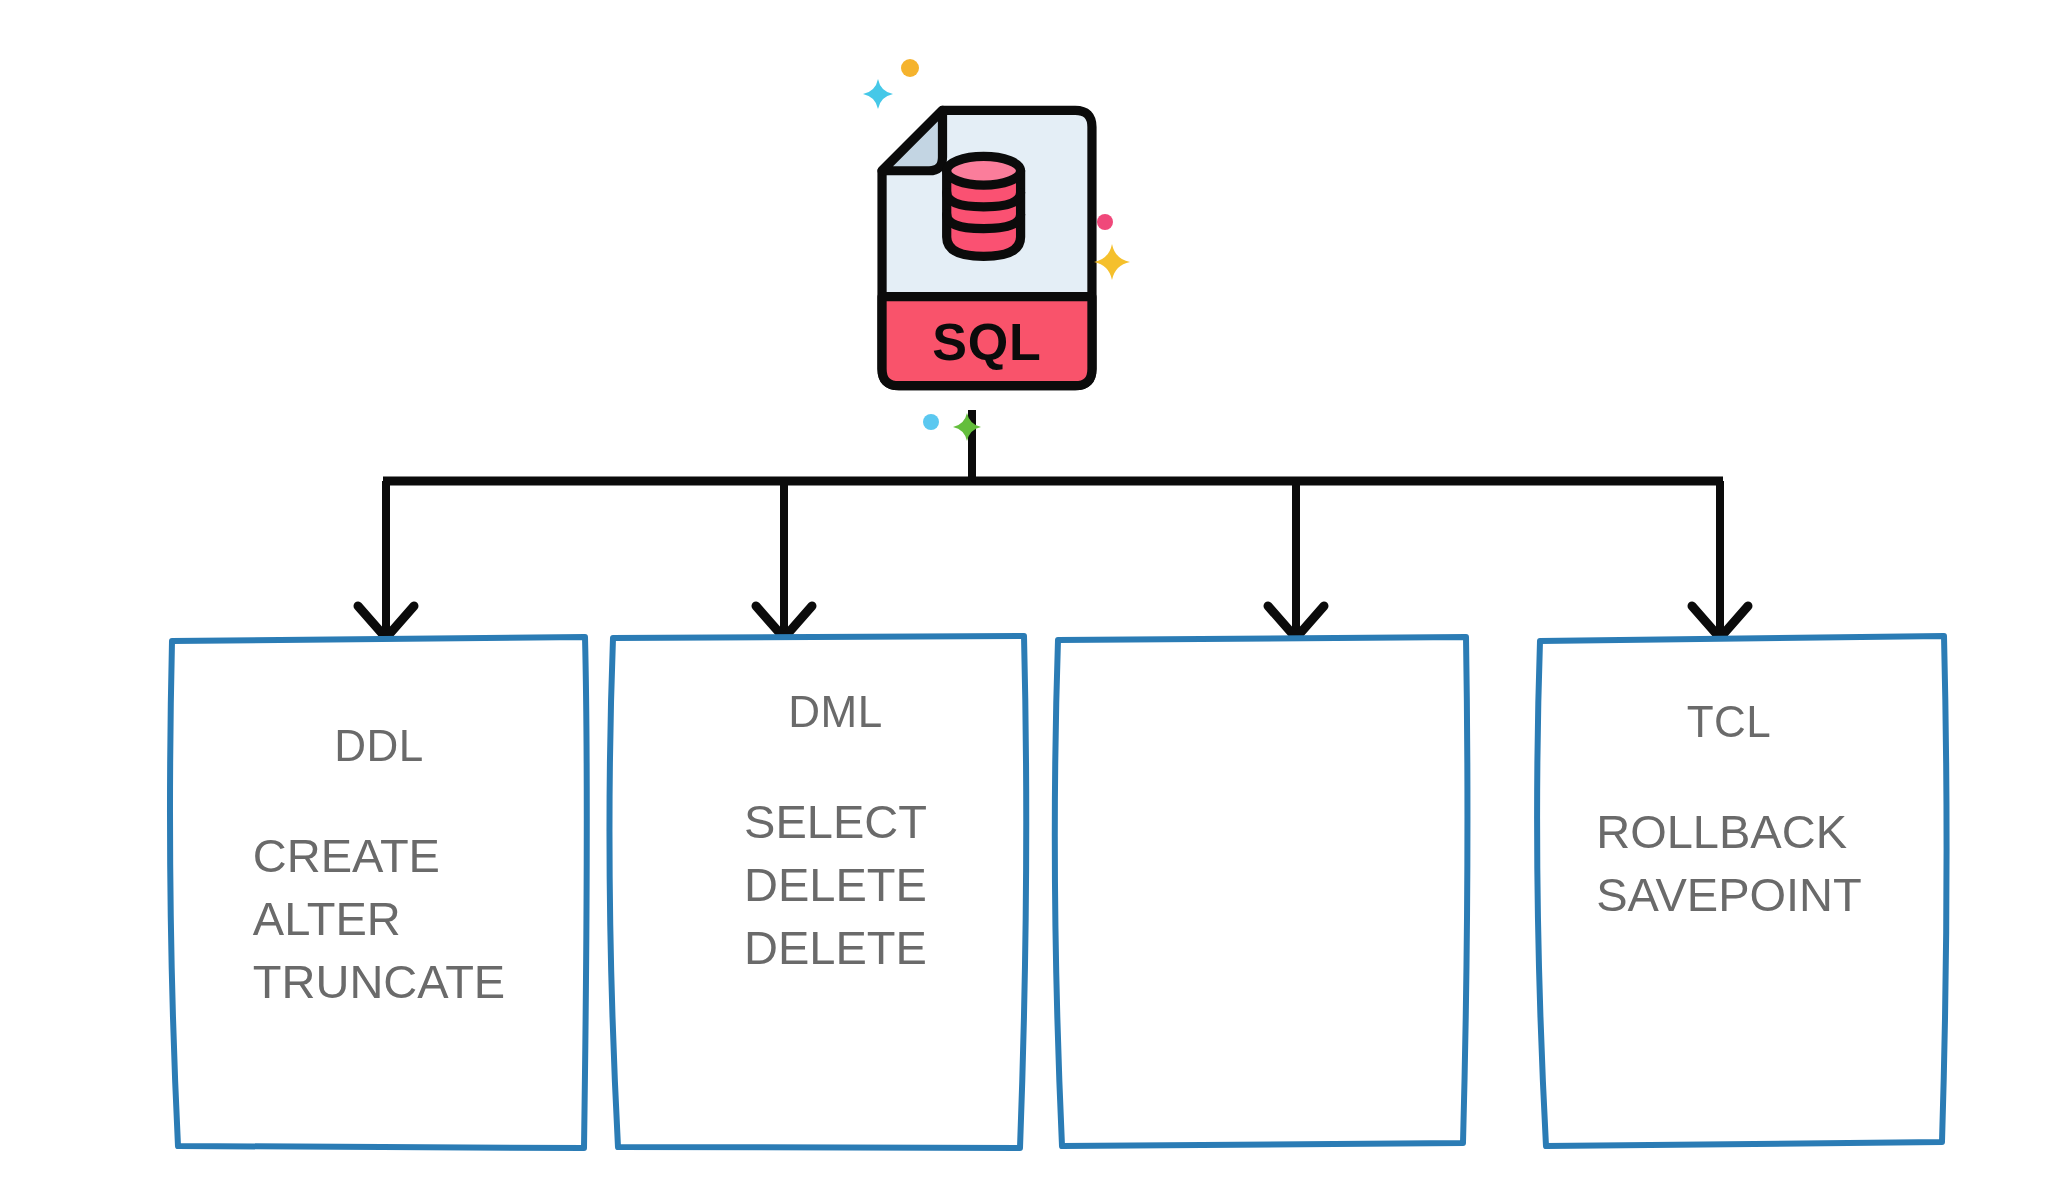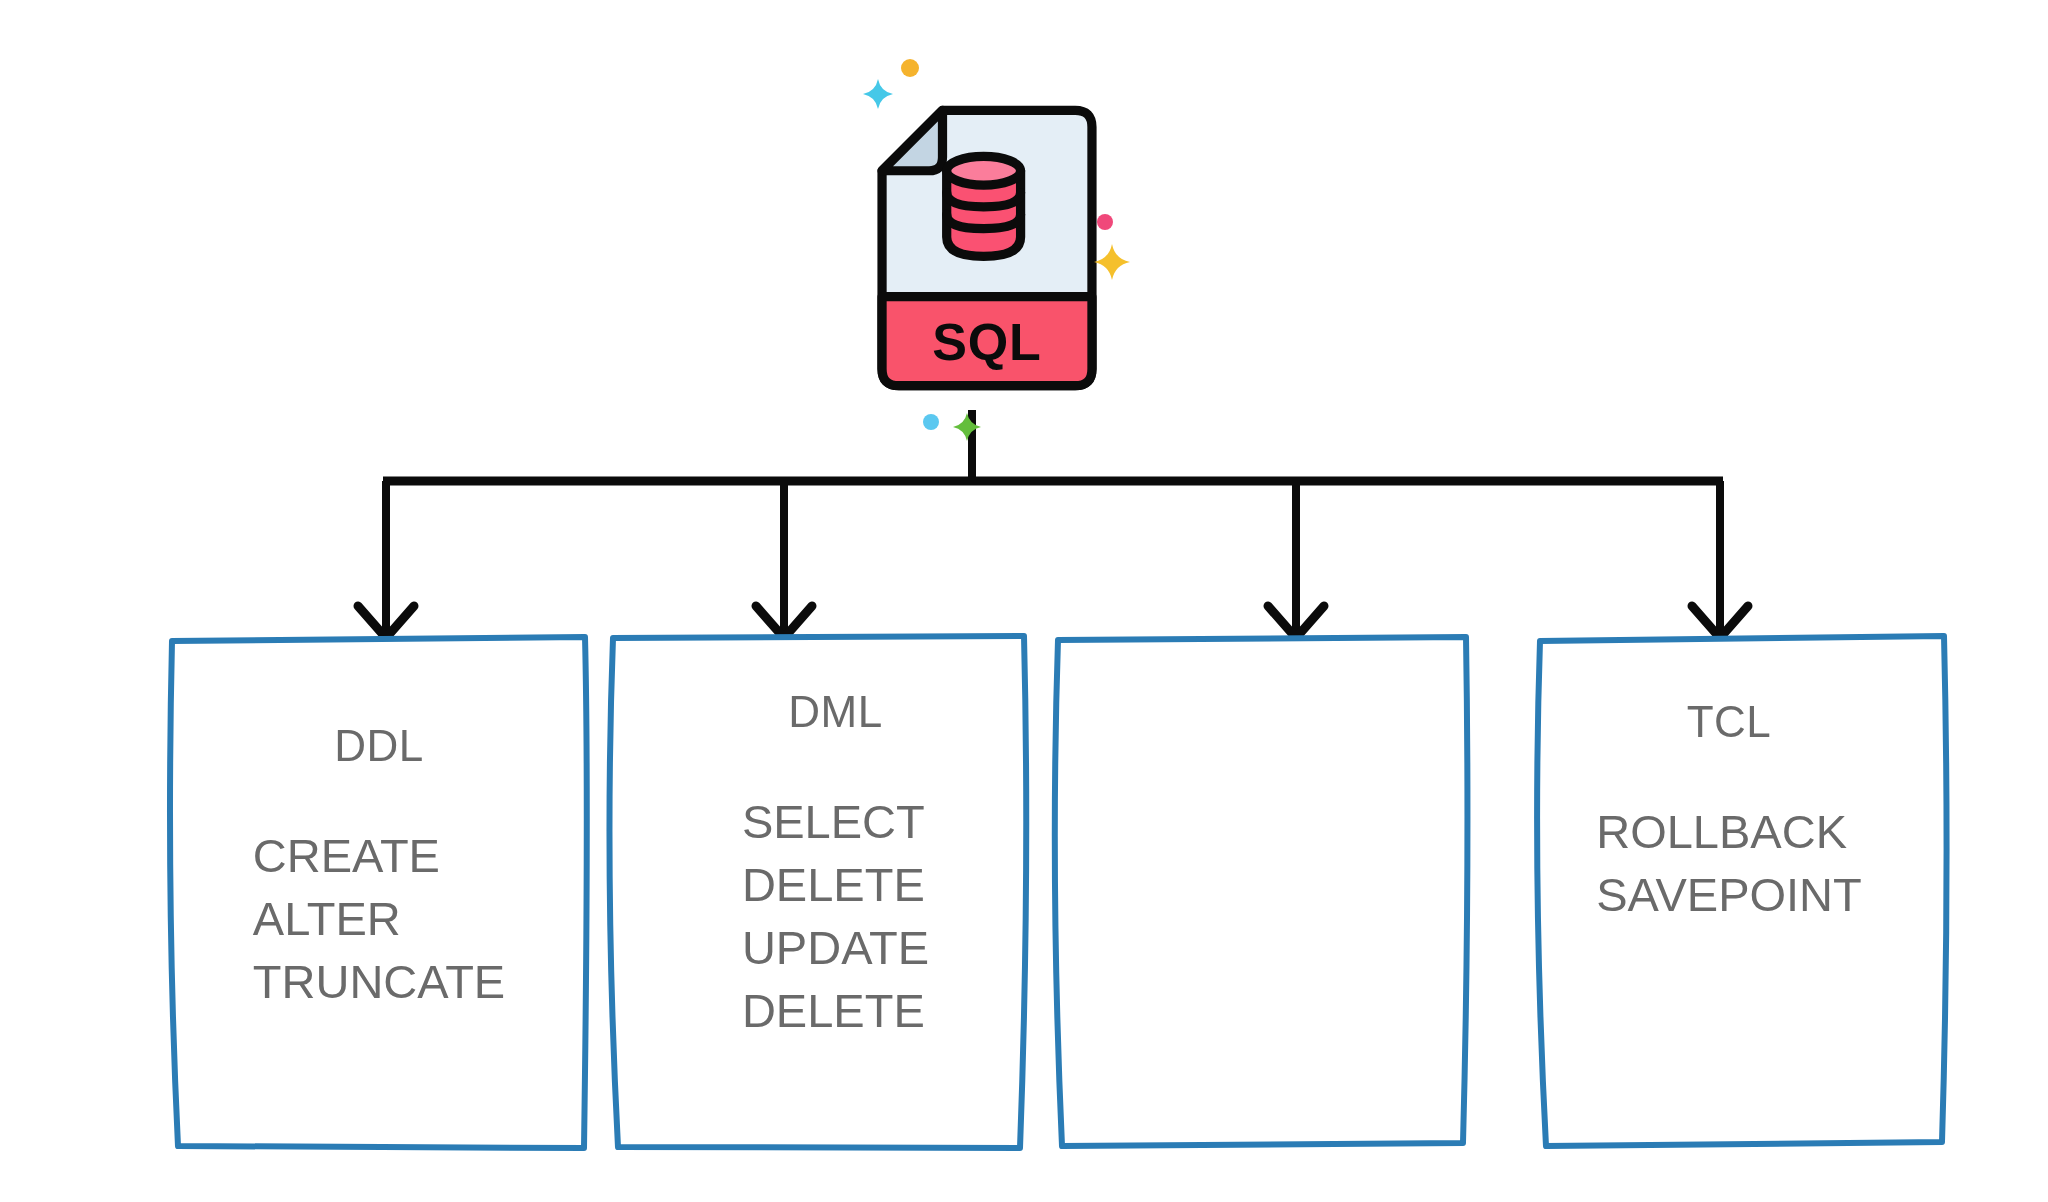--- a/index.html
+++ b/index.html
@@ -147,21 +147,20 @@
       <span class="cmd-line">ALTER</span>
       <span class="cmd-line">TRUNCATE</span>
     </div>
   </div>
 
   <div class="node-box" style="left:613px; top:680px; width:445px;margin-top:10px;">
     <div class="node-title">DML</div>
     <div class="node-commands">
       <span class="cmd-line">SELECT</span>
       <span class="cmd-line">DELETE</span>
-      <span class="cmd-line">UPDATE</span>
       <span class="cmd-line">DELETE</span>
     </div>
   </div>
 
 
   <div class="node-box" style="left:1540px; top:700px; width:378px;">
     <div class="node-title">TCL</div>
     <div class="node-commands">
       <span class="cmd-line">ROLLBACK</span>
       <span class="cmd-line">SAVEPOINT</span>

